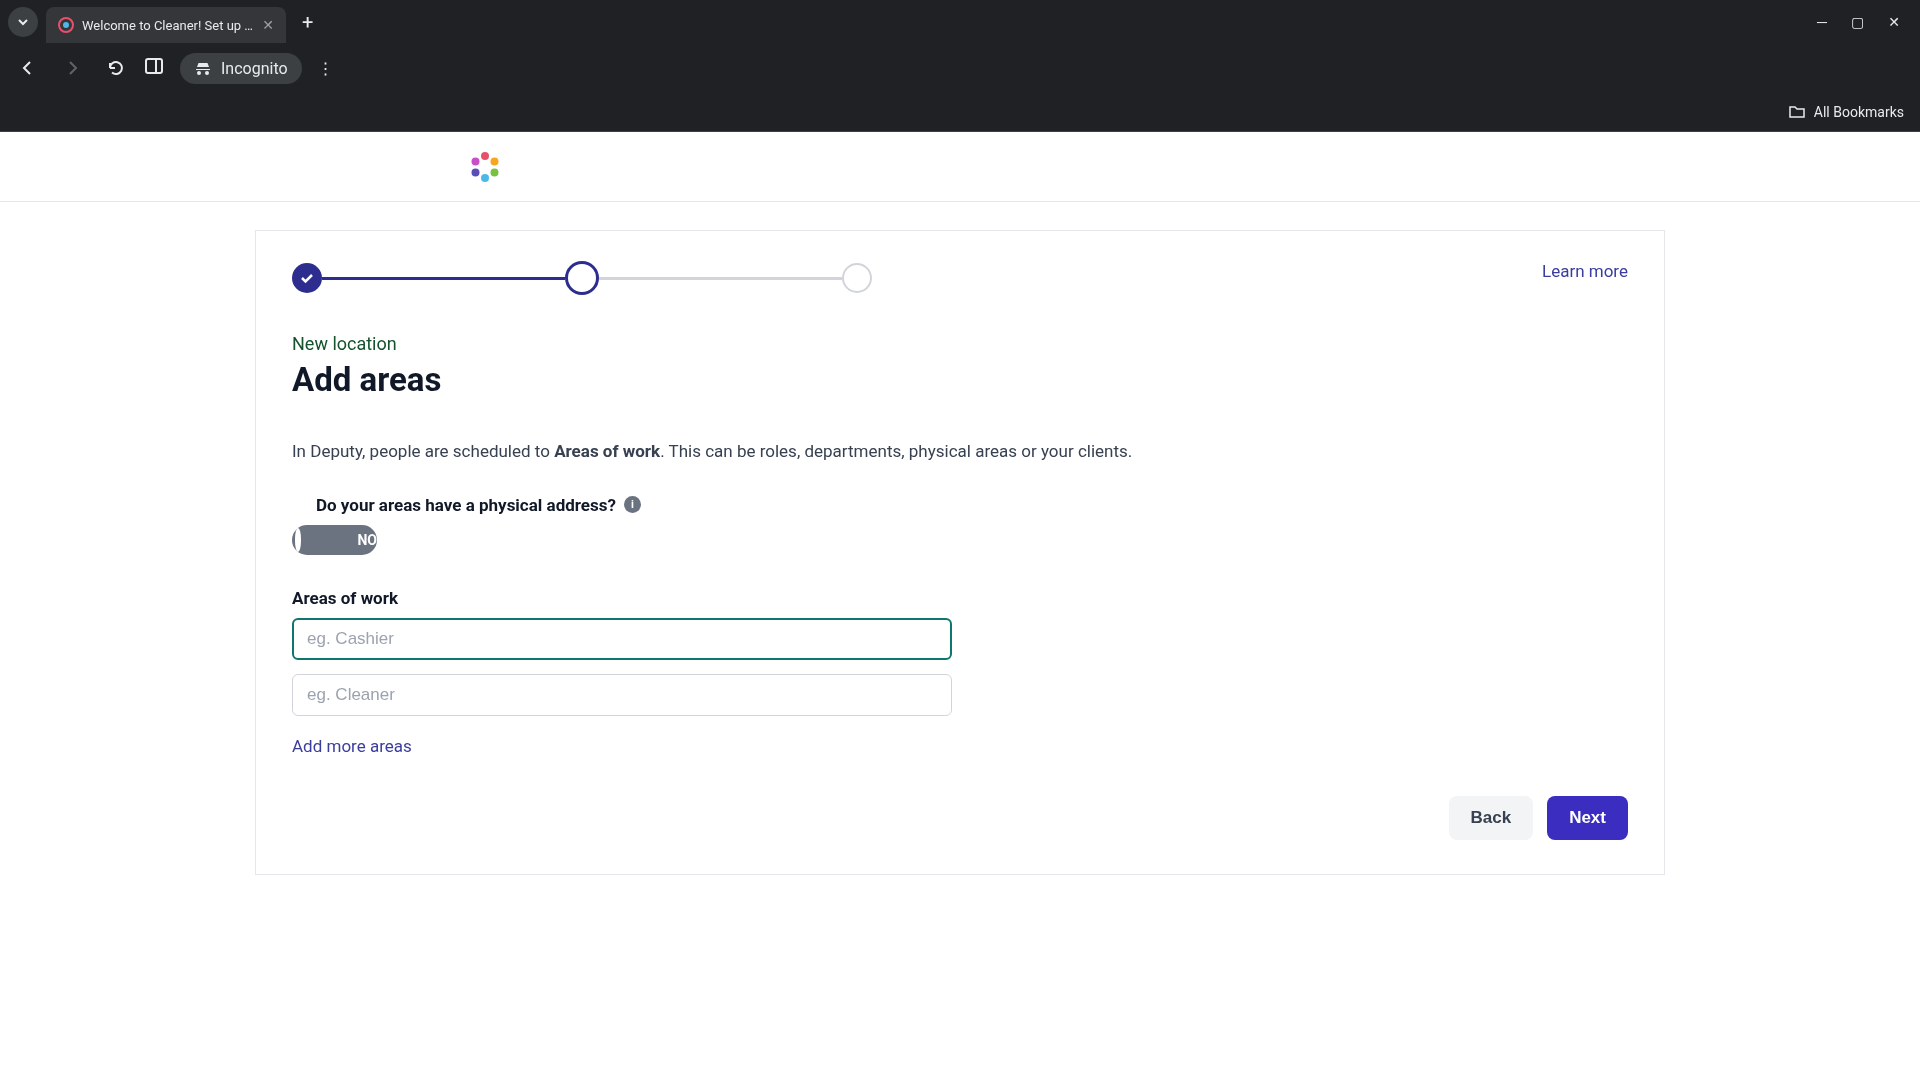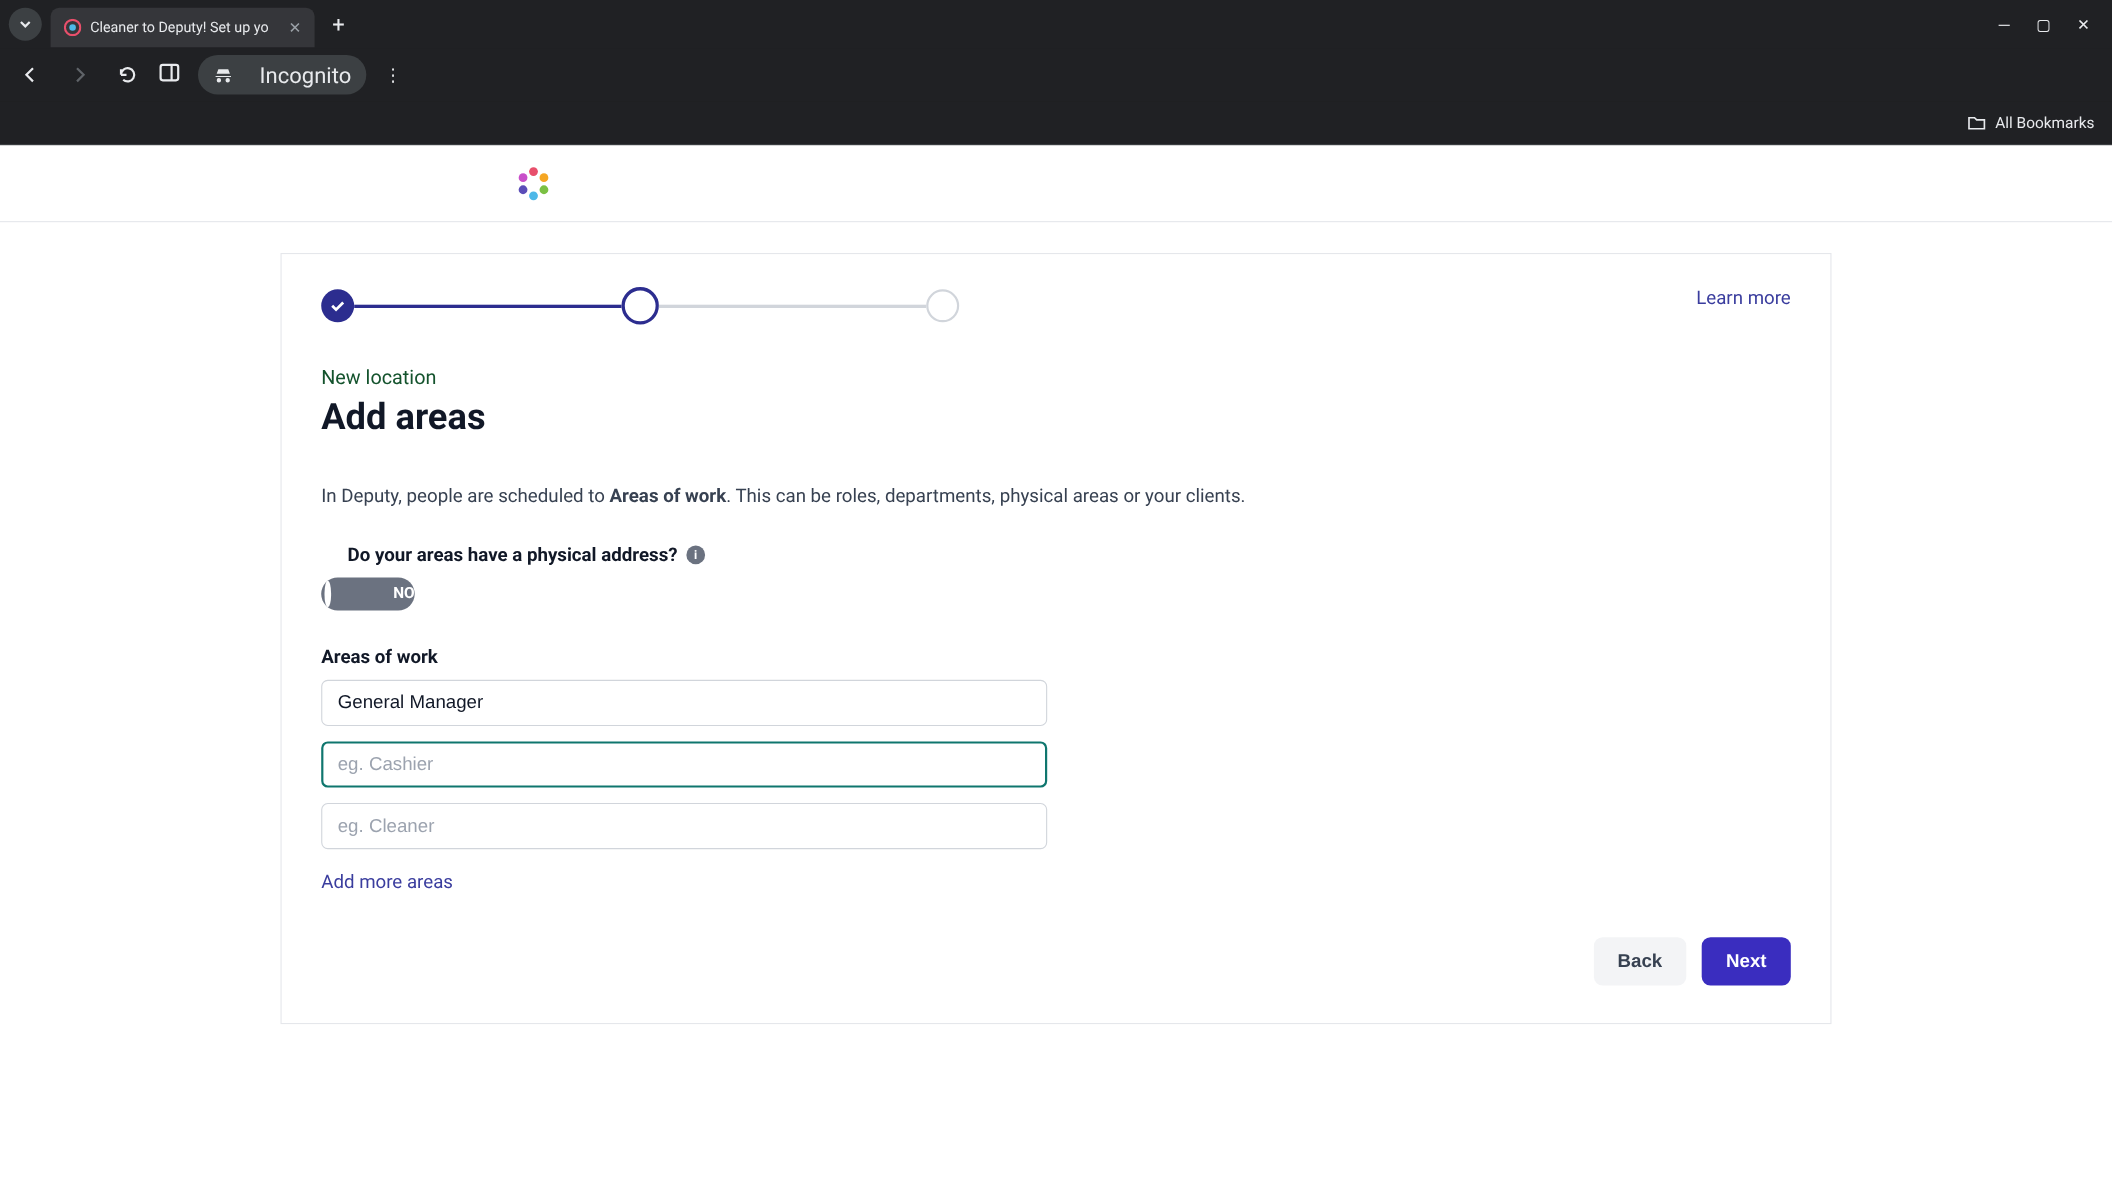--- a/index.html
+++ b/index.html
@@ -17,21 +17,21 @@
     .window-controls { margin-left: auto; display: flex; gap: 24px; color: #e8eaed; padding-right: 12px; }
     .window-controls span { cursor: pointer; font-size: 14px; }
 
     .toolbar { display: flex; align-items: center; height: 48px; padding: 0 12px; gap: 12px; background: #202124; }
     .nav-btn { color: #9aa0a6; cursor: pointer; display: flex; align-items: center; justify-content: center; width: 32px; height: 32px; }
     .nav-btn.active { color: #e8eaed; }
     .url-bar { flex: 1; background: #3c4043; border-radius: 20px; height: 36px; display: flex; align-items: center; padding: 0 14px; gap: 10px; color: #e8eaed; }
     .url-text { font-size: 15px; color: #e8eaed; flex: 1; }
     .url-icon { color: #9aa0a6; font-size: 15px; }
     .toolbar-right { display: flex; align-items: center; gap: 16px; color: #e8eaed; }
-    .incognito-pill { display: flex; align-items: center; gap: 24px; background: #3c4043; border-radius: 18px; padding: 6px 14px; font-size: 20px; }
+    .incognito-pill { display: flex; align-items: center; gap: 9px; background: #3c4043; border-radius: 18px; padding: 6px 14px; font-size: 16px; }
 
     .bookmark-bar { display: flex; justify-content: flex-end; align-items: center; height: 40px; padding: 0 16px; background: #202124; border-bottom: 1px solid #3c4043; }
     .bookmark-item { display: flex; align-items: center; gap: 8px; color: #e8eaed; font-size: 14px; cursor: pointer; }
 
     
     .page { background: #ffffff; height: calc(1080px - 132px); overflow: auto; }
     .page-header { display: flex; align-items: center; height: 70px; border-bottom: 1px solid #e5e7eb; padding-left: 468px; }
     .logo { width: 34px; height: 34px; }
 
     .content-wrap { display: flex; justify-content: center; padding: 28px 0 40px; }
@@ -86,21 +86,21 @@
           <path d="M2 4l4 4 4-4" stroke="#e8eaed" stroke-width="2" fill="none"></path>
         </svg>
     </div>
     <div class="tab">
       <span class="tab-favicon">
         <svg width="16" height="16" viewBox="0 0 16 16">
             <circle cx="8" cy="8" r="7" fill="none" stroke="#e84f6b" stroke-width="2"></circle>
             <circle cx="8" cy="8" r="3" fill="#4db8e8"></circle>
           </svg>
       </span>
-      <span class="tab-title">Cleaner to Deputy! Set up yo</span>
+      <span class="tab-title">Welcome to Cleaner! Set up yo</span>
       <span class="tab-close">✕</span>
     </div>
     <span class="new-tab-btn">+</span>
     <div class="window-controls">
       <span>─</span>
       <span>▢</span>
       <span>✕</span>
     </div>
   </div>
 
@@ -192,21 +192,20 @@
       </div>
 
       <div class="toggle">
         <div class="toggle-knob"></div>
         <span class="toggle-label">NO</span>
       </div>
 
       <div class="section-label">Areas of work</div>
 
       <div class="area-inputs">
-        <input class="text-input" type="text" value="General Manager" style="">
         <input class="text-input focused" type="text" placeholder="eg. Cashier" style="">
         <input class="text-input" type="text" placeholder="eg. Cleaner" style="">
       </div>
 
       <a class="add-more">Add more areas</a>
 
       <div class="footer-buttons">
         <button class="btn btn-secondary">Back</button>
         <button class="btn btn-primary">Next</button>
       </div>

